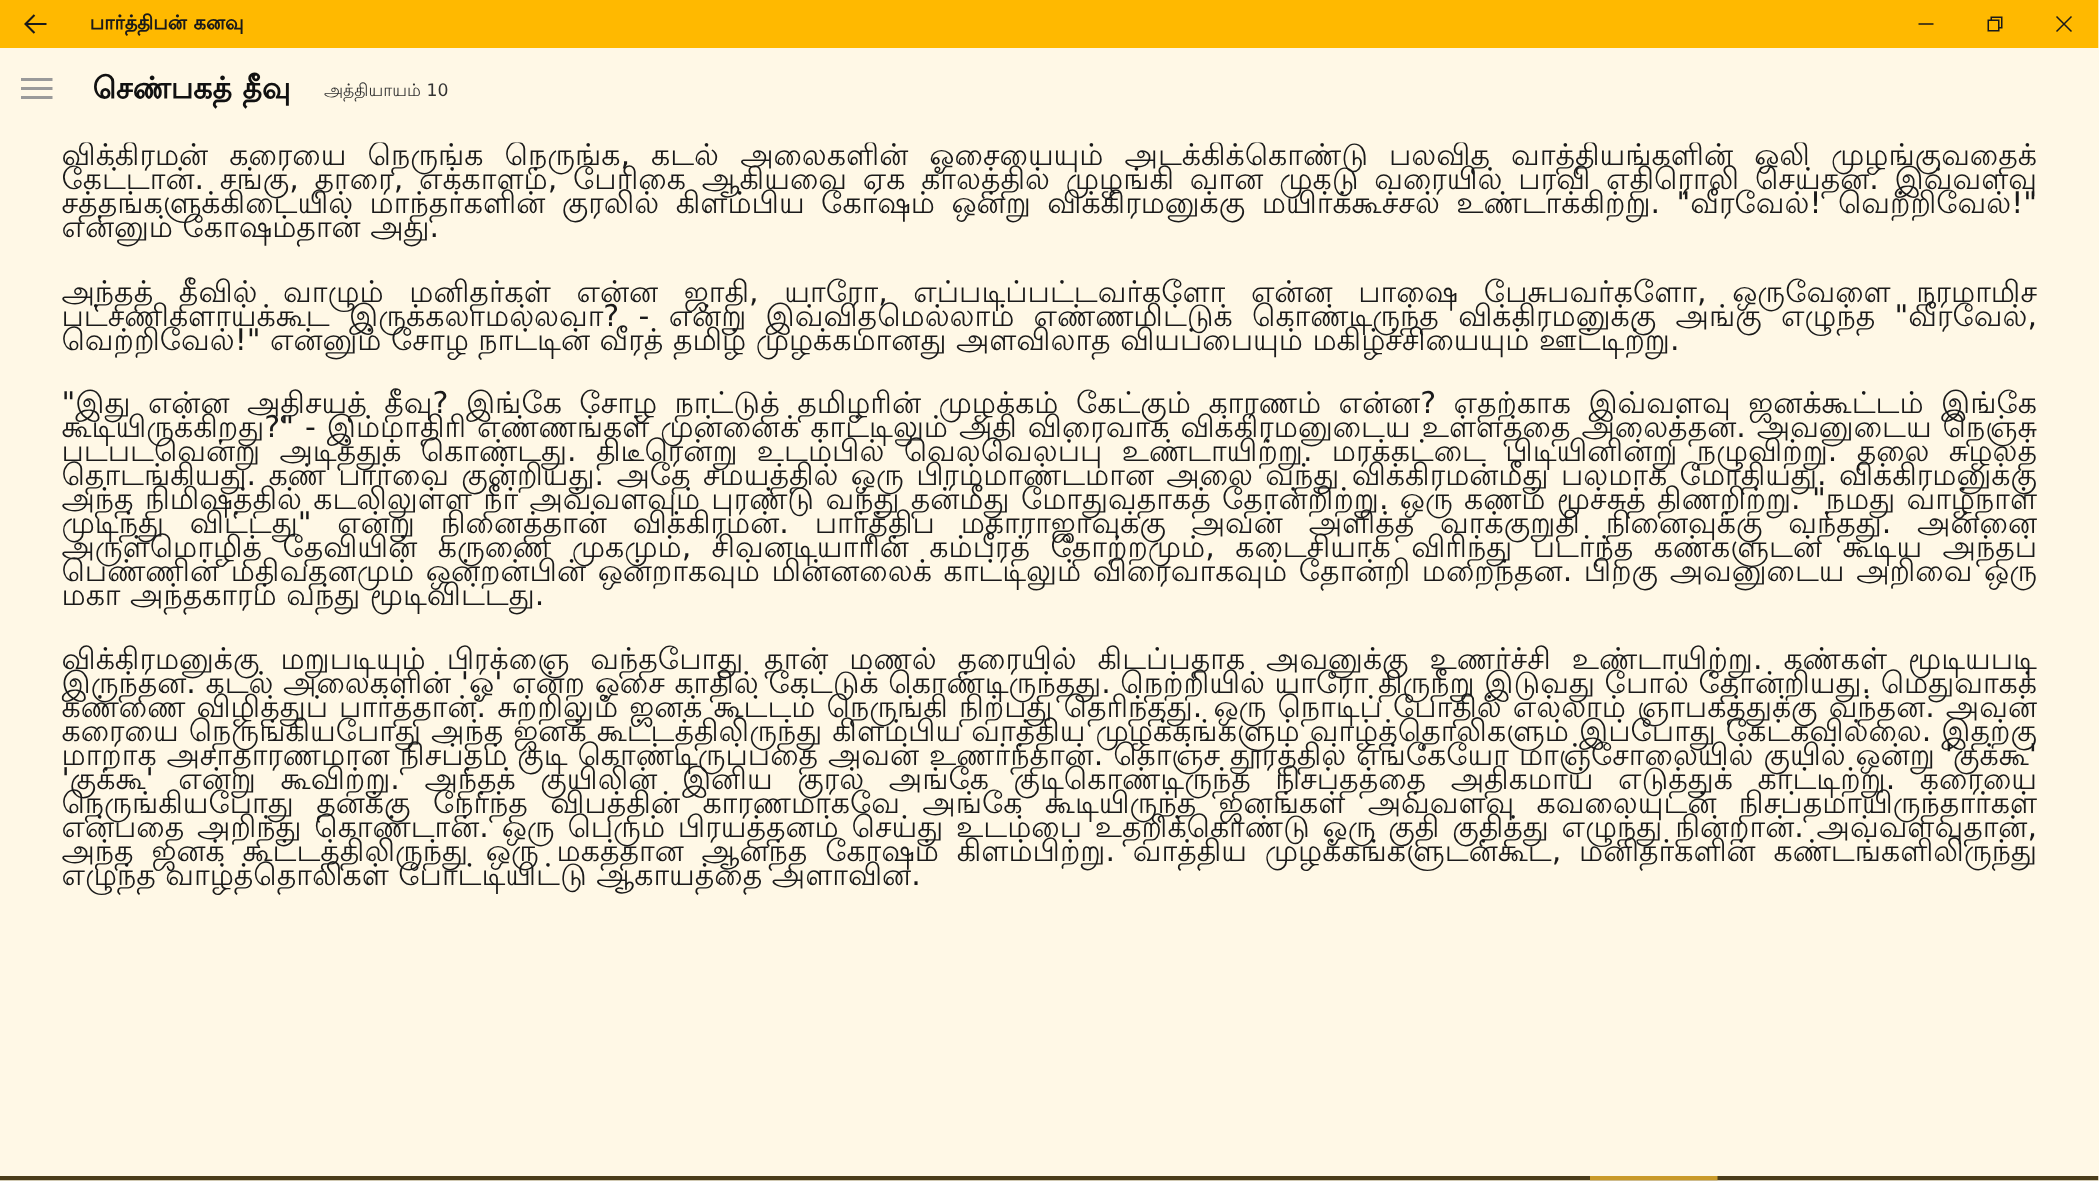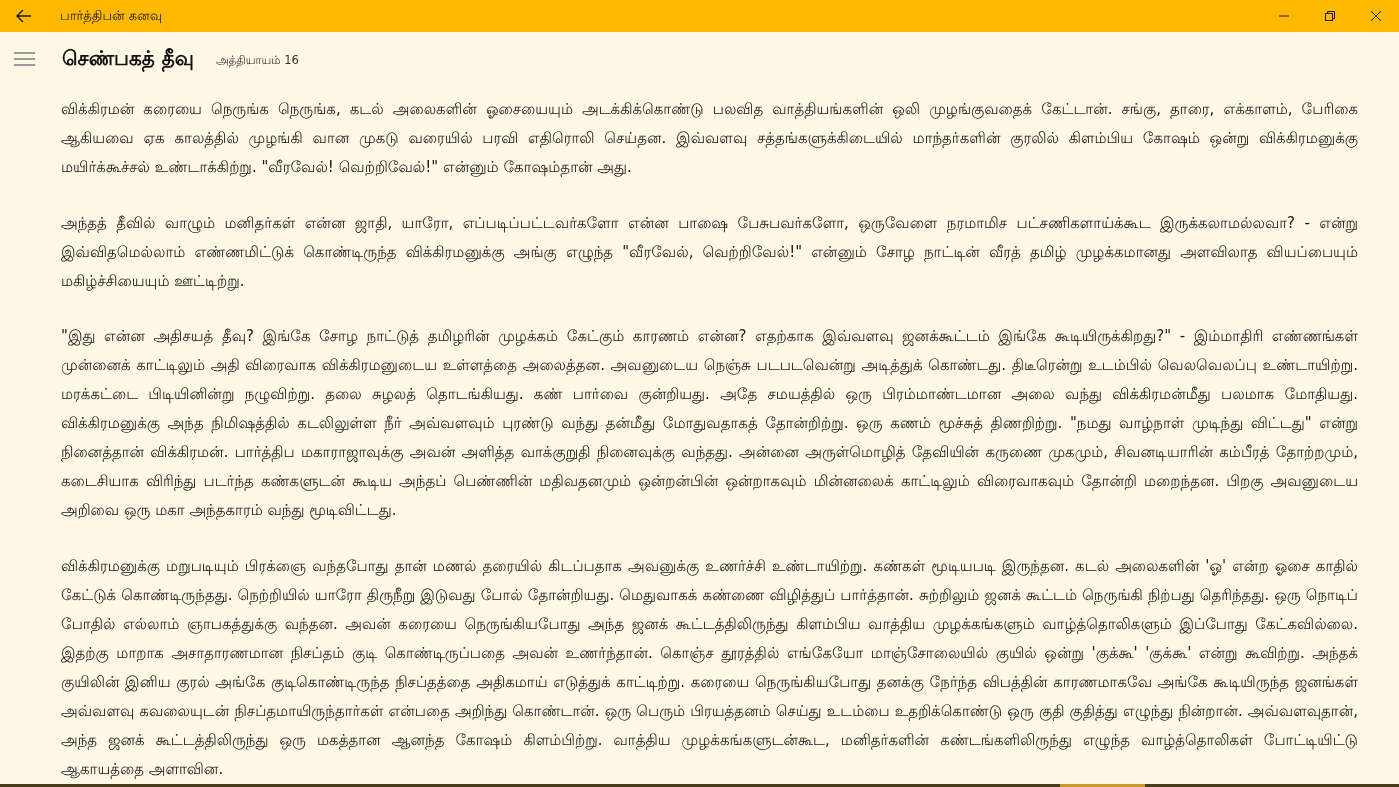--- a/index.html
+++ b/index.html
@@ -6,21 +6,21 @@
   html, body { width: 1399px; height: 787px; overflow: hidden; }
   body {
     background: #fff8e6;
     font-family: "DejaVu Sans", "Liberation Sans", sans-serif;
     color: #1a1a1a;
     position: relative;
   }
   .titlebar {
     position: absolute; left: 0; top: 0; width: 1399px; height: 32px;
     background: #ffb900;
-    display: flex; align-items: center;
+    display: flex; align-items: center; font-weight: bold;
   }
   .back-btn {
     width: 48px; height: 32px; display: flex; align-items: center; justify-content: center;
     cursor: pointer;
   }
   .app-title { font-size: 13px; color: #1a1a1a; margin-left: 12px; }
   .win-controls { position: absolute; right: 0; top: 0; display: flex; height: 32px; }
   .win-btn { width: 46px; height: 32px; display: flex; align-items: center; justify-content: center; cursor: pointer; }
   .header {
     position: absolute; left: 0; top: 32px; width: 1399px; height: 54px;
@@ -31,22 +31,22 @@
     justify-content: center; align-items: center; gap: 4px; cursor: pointer;
   }
   .hamburger span { display: block; width: 21px; height: 2px; background: #9a9a9a; }
   .chapter-title { font-size: 20px; font-weight: bold; margin-left: 14px; color: #111; }
   .chapter-num { font-size: 11.5px; color: #333; margin-left: 22px; margin-top: 3px; }
   .content {
     position: absolute; left: 41px; top: 95px; width: 1317px; height: 690px;
     overflow: hidden;
   }
   .content p {
-    font-size: 15px; line-height: 29px; text-align: justify;
-    margin-bottom: 26.7px; color: #1a1a1a; margin-left: 20px;
+    font-size: 20px; line-height: 16px; text-align: justify;
+    margin-bottom: 26.7px; color: #1a1a1a;
   }
   .progress {
     position: absolute; left: 0; bottom: 0; width: 1399px; height: 3px; background: #4a3c1a;
   }
   .progress-thumb {
     position: absolute; left: 1060px; top: 0; width: 85px; height: 3px; background: #c99a2a;
   }
 </style>
 </head>
 <body>
@@ -78,21 +78,21 @@
   </div>
 </div>
 
 <div class="header">
   <div class="hamburger">
     <span></span>
     <span></span>
     <span></span>
   </div>
   <span class="chapter-title">செண்பகத் தீவு</span>
-  <span class="chapter-num">அத்தியாயம் 16</span>
+  <span class="chapter-num">அத்தியாயம் 10</span>
 </div>
 
 <div class="content">
   <p>விக்கிரமன் கரையை நெருங்க நெருங்க, கடல் அலைகளின் ஓசையையும் அடக்கிக்கொண்டு பலவித வாத்தியங்களின் ஒலி முழங்குவதைக் கேட்டான். சங்கு, தாரை, எக்காளம், பேரிகை ஆகியவை ஏக காலத்தில் முழங்கி வான முகடு வரையில் பரவி எதிரொலி செய்தன. இவ்வளவு சத்தங்களுக்கிடையில் மாந்தர்களின் குரலில் கிளம்பிய கோஷம் ஒன்று விக்கிரமனுக்கு மயிர்க்கூச்சல் உண்டாக்கிற்று. "வீரவேல்! வெற்றிவேல்!" என்னும் கோஷம்தான் அது.</p>
   <p>அந்தத் தீவில் வாழும் மனிதர்கள் என்ன ஜாதி, யாரோ, எப்படிப்பட்டவர்களோ என்ன பாஷை பேசுபவர்களோ, ஒருவேளை நரமாமிச பட்சணிகளாய்க்கூட இருக்கலாமல்லவா? - என்று இவ்விதமெல்லாம் எண்ணமிட்டுக் கொண்டிருந்த விக்கிரமனுக்கு அங்கு எழுந்த "வீரவேல், வெற்றிவேல்!" என்னும் சோழ நாட்டின் வீரத் தமிழ் முழக்கமானது அளவிலாத வியப்பையும் மகிழ்ச்சியையும் ஊட்டிற்று.</p>
   <p>"இது என்ன அதிசயத் தீவு? இங்கே சோழ நாட்டுத் தமிழரின் முழக்கம் கேட்கும் காரணம் என்ன? எதற்காக இவ்வளவு ஜனக்கூட்டம் இங்கே கூடியிருக்கிறது?" - இம்மாதிரி எண்ணங்கள் முன்னைக் காட்டிலும் அதி விரைவாக விக்கிரமனுடைய உள்ளத்தை அலைத்தன. அவனுடைய நெஞ்சு படபடவென்று அடித்துக் கொண்டது. திடீரென்று உடம்பில் வெலவெலப்பு உண்டாயிற்று. மரக்கட்டை பிடியினின்று நழுவிற்று. தலை சுழலத் தொடங்கியது. கண் பார்வை குன்றியது. அதே சமயத்தில் ஒரு பிரம்மாண்டமான அலை வந்து விக்கிரமன்மீது பலமாக மோதியது. விக்கிரமனுக்கு அந்த நிமிஷத்தில் கடலிலுள்ள நீர் அவ்வளவும் புரண்டு வந்து தன்மீது மோதுவதாகத் தோன்றிற்று. ஒரு கணம் மூச்சுத் திணறிற்று. "நமது வாழ்நாள் முடிந்து விட்டது" என்று நினைத்தான் விக்கிரமன். பார்த்திப மகாராஜாவுக்கு அவன் அளித்த வாக்குறுதி நினைவுக்கு வந்தது. அன்னை அருள்மொழித் தேவியின் கருணை முகமும், சிவனடியாரின் கம்பீரத் தோற்றமும், கடைசியாக விரிந்து படர்ந்த கண்களுடன் கூடிய அந்தப் பெண்ணின் மதிவதனமும் ஒன்றன்பின் ஒன்றாகவும் மின்னலைக் காட்டிலும் விரைவாகவும் தோன்றி மறைந்தன. பிறகு அவனுடைய அறிவை ஒரு மகா அந்தகாரம் வந்து மூடிவிட்டது.</p>
   <p>விக்கிரமனுக்கு மறுபடியும் பிரக்ஞை வந்தபோது தான் மணல் தரையில் கிடப்பதாக அவனுக்கு உணர்ச்சி உண்டாயிற்று. கண்கள் மூடியபடி இருந்தன. கடல் அலைகளின் 'ஓ' என்ற ஓசை காதில் கேட்டுக் கொண்டிருந்தது. நெற்றியில் யாரோ திருநீறு இடுவது போல் தோன்றியது. மெதுவாகக் கண்ணை விழித்துப் பார்த்தான். சுற்றிலும் ஜனக் கூட்டம் நெருங்கி நிற்பது தெரிந்தது. ஒரு நொடிப் போதில் எல்லாம் ஞாபகத்துக்கு வந்தன. அவன் கரையை நெருங்கியபோது அந்த ஜனக் கூட்டத்திலிருந்து கிளம்பிய வாத்திய முழக்கங்களும் வாழ்த்தொலிகளும் இப்போது கேட்கவில்லை. இதற்கு மாறாக அசாதாரணமான நிசப்தம் குடி கொண்டிருப்பதை அவன் உணர்ந்தான். கொஞ்ச தூரத்தில் எங்கேயோ மாஞ்சோலையில் குயில் ஒன்று 'குக்கூ' 'குக்கூ' என்று கூவிற்று. அந்தக் குயிலின் இனிய குரல் அங்கே குடிகொண்டிருந்த நிசப்தத்தை அதிகமாய் எடுத்துக் காட்டிற்று. கரையை நெருங்கியபோது தனக்கு நேர்ந்த விபத்தின் காரணமாகவே அங்கே கூடியிருந்த ஜனங்கள் அவ்வளவு கவலையுடன் நிசப்தமாயிருந்தார்கள் என்பதை அறிந்து கொண்டான். ஒரு பெரும் பிரயத்தனம் செய்து உடம்பை உதறிக்கொண்டு ஒரு குதி குதித்து எழுந்து நின்றான். அவ்வளவுதான், அந்த ஜனக் கூட்டத்திலிருந்து ஒரு மகத்தான ஆனந்த கோஷம் கிளம்பிற்று. வாத்திய முழக்கங்களுடன்கூட, மனிதர்களின் கண்டங்களிலிருந்து எழுந்த வாழ்த்தொலிகள் போட்டியிட்டு ஆகாயத்தை அளாவின.</p>
 </div>
 
 <div class="progress">

